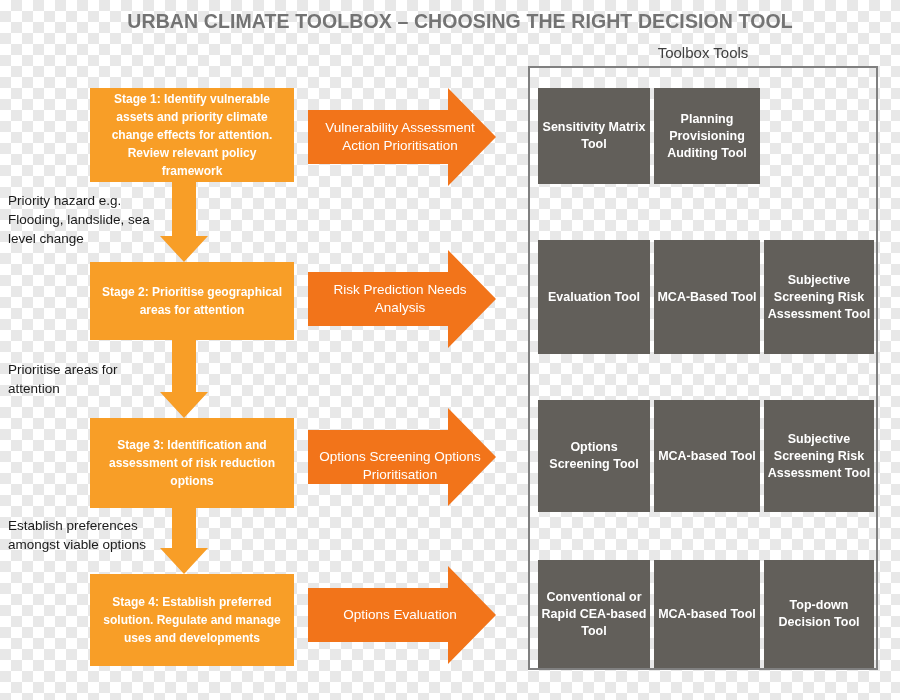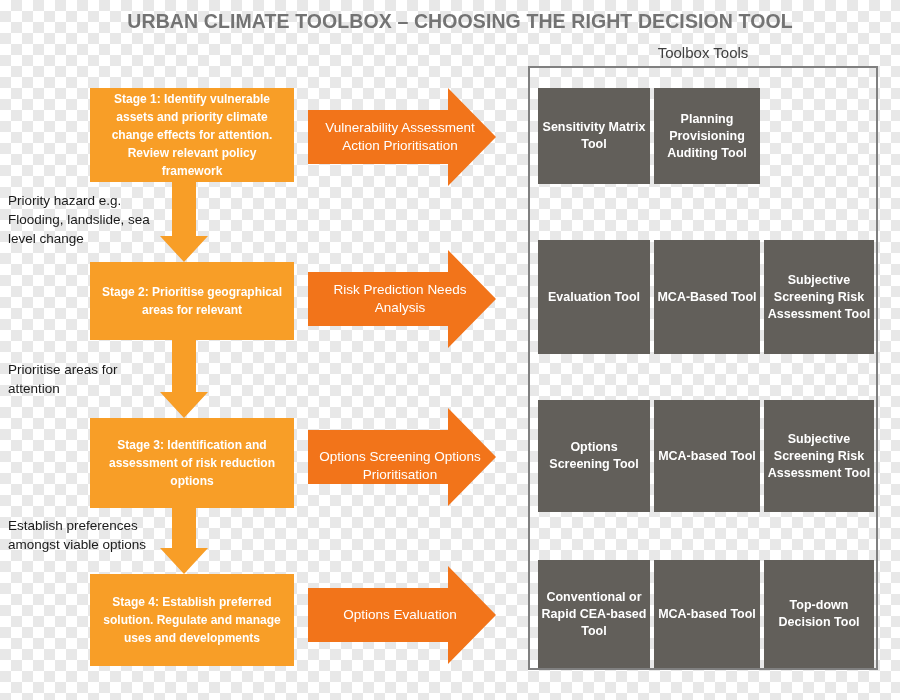--- a/index.html
+++ b/index.html
@@ -140,21 +140,21 @@
 
     <g fill="#F2741A">
       <path d="M308 110 L448 110 L448 88 L496 137 L448 186 L448 164 L308 164 Z"></path>
       <path d="M308 272 L448 272 L448 250 L496 299 L448 348 L448 326 L308 326 Z"></path>
       <path d="M308 430 L448 430 L448 408 L496 457 L448 506 L448 484 L308 484 Z"></path>
       <path d="M308 588 L448 588 L448 566 L496 615 L448 664 L448 642 L308 642 Z"></path>
     </g>
   </svg>
 
   <div class="stage-box" style="left:90px; top:88px; width:204px; height:94px;">Stage 1: Identify vulnerable assets and priority climate change effects for attention.  Review relevant policy framework</div>
-  <div class="stage-box" style="left:90px; top:262px; width:204px; height:78px;">Stage 2: Prioritise geographical areas for relevant</div>
+  <div class="stage-box" style="left:90px; top:262px; width:204px; height:78px;">Stage 2: Prioritise geographical areas for attention</div>
   <div class="stage-box" style="left:90px; top:418px; width:204px; height:90px;">Stage 3: Identification and assessment of risk reduction options</div>
   <div class="stage-box" style="left:90px; top:574px; width:204px; height:92px;">Stage 4: Establish preferred solution.  Regulate and manage uses and developments</div>
 
   <div class="arrow-label" style="left:312px; top:110px; width:176px; height:54px;">Vulnerability Assessment Action Prioritisation</div>
   <div class="arrow-label" style="left:312px; top:272px; width:176px; height:54px;">Risk Prediction Needs Analysis</div>
   <div class="arrow-label" style="left:312px; top:439px; width:176px; height:54px;">Options Screening Options Prioritisation</div>
   <div class="arrow-label" style="left:312px; top:588px; width:176px; height:54px;">Options Evaluation</div>
 
   <div class="side-note" style="left:8px; top:191px; width:150px;">Priority hazard e.g. Flooding, landslide, sea level change</div>
   <div class="side-note" style="left:8px; top:360px; width:150px;">Prioritise areas for attention</div>

